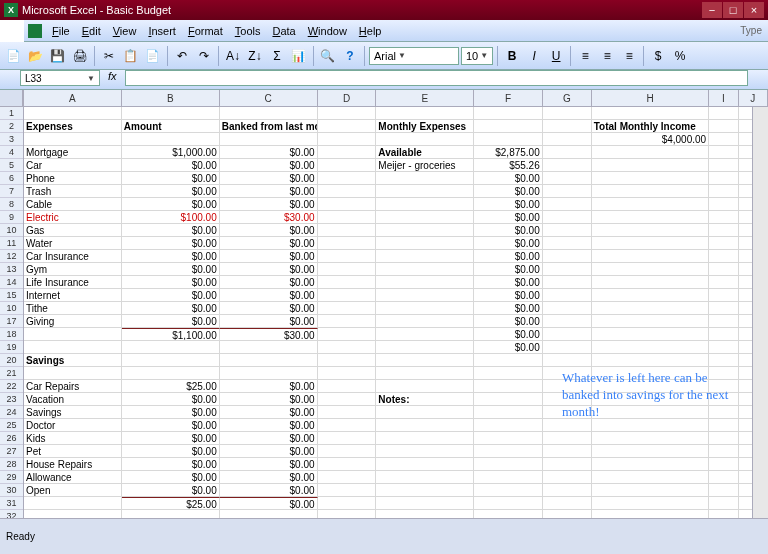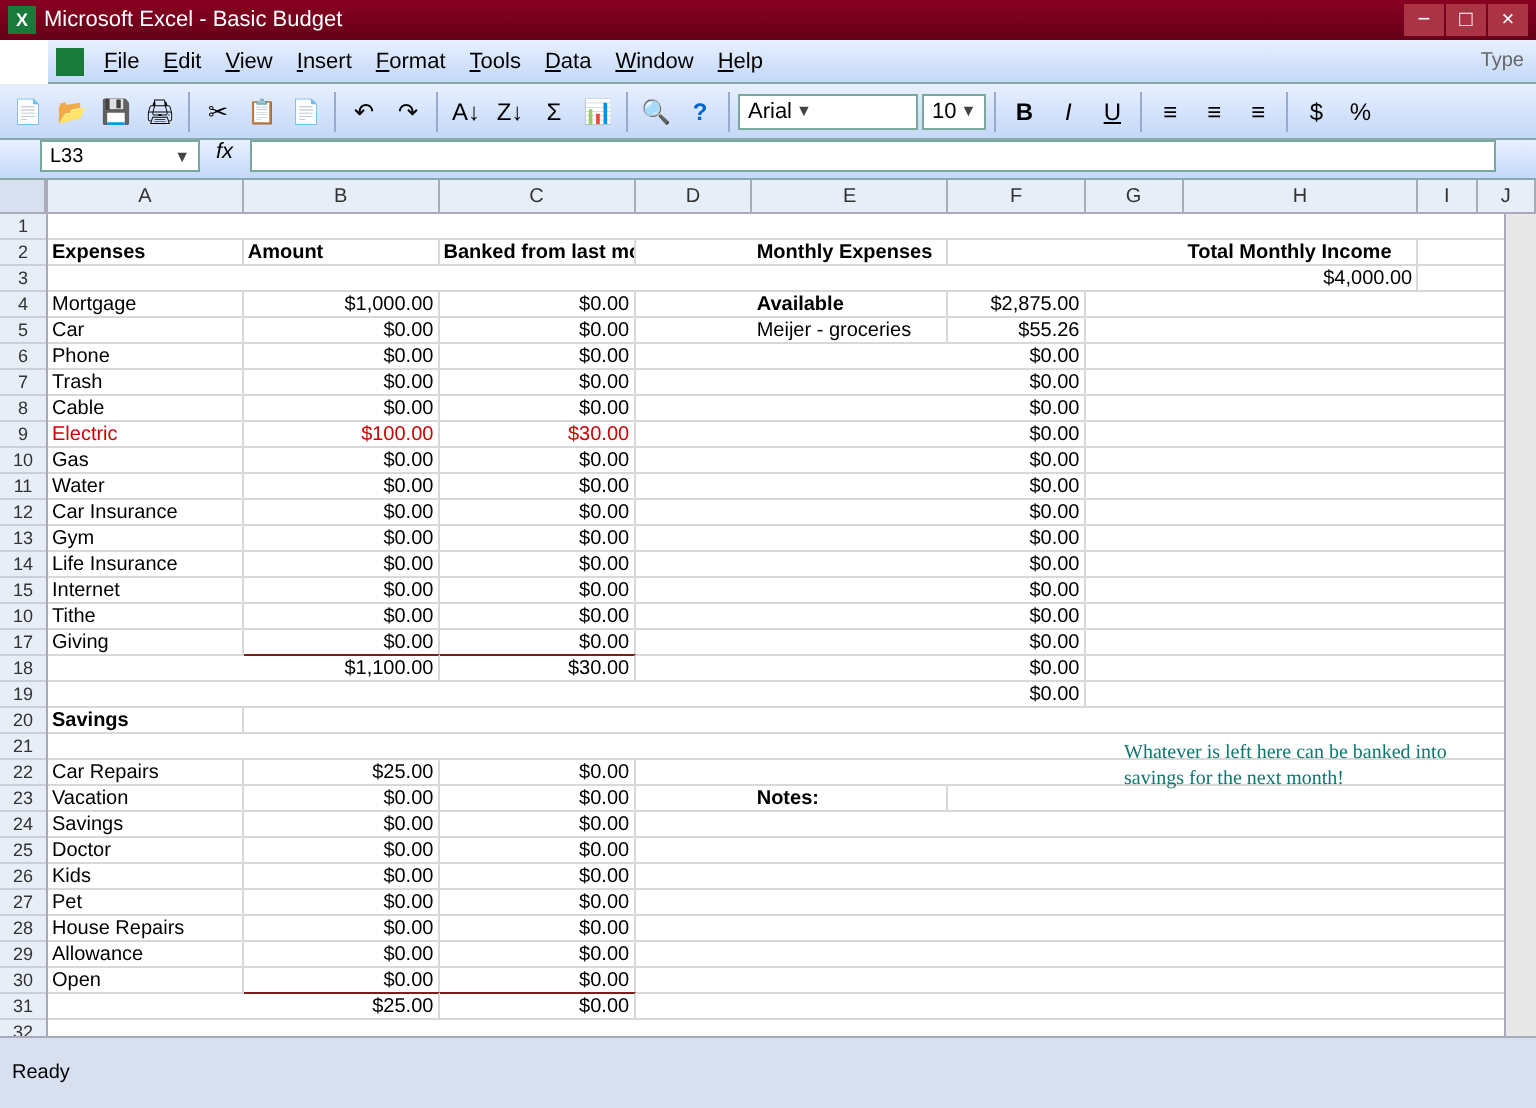--- a/index.html
+++ b/index.html
@@ -31,28 +31,28 @@
 .sheet-area { position: relative; height: 448px; overflow: hidden; display: flex; }
 .rowhdr-col { width: 24px; background: #e8eef8; border-right: 1px solid #aab; }
 .corner { height: 17px; background: #d8e0f0; border-bottom: 1px solid #aab; border-right: 1px solid #aab; }
 .rowhdr { height: 13px; border-bottom: 1px solid #ccd; text-align: center; font-size: 9px; line-height: 13px; color: #333; }
 
 .grid-wrap { flex: 1; overflow: hidden; }
 .colhdrs { display: flex; height: 17px; background: #e8eef8; border-bottom: 1px solid #aab; }
 .colhdr { border-right: 1px solid #aab; text-align: center; font-size: 10px; line-height: 17px; color: #333; }
 
 .cells { position: relative; }
-.row { display: flex; height: 13px; border-bottom: 1px solid #d8d8d8; align-items: center; }
+.row { display: flex; height: 13px; border-bottom: 1px solid #d8d8d8; }
 .cell { border-right: 1px solid #d8d8d8; font-size: 10px; line-height: 13px; padding: 0 2px; overflow: hidden; white-space: nowrap; }
 .bold { font-weight: bold; }
 .right { text-align: right; }
 .red { color: #c00; }
 .topline { border-top: 1px solid #7f1d1d; }
 
-.annotation { position: absolute; color: #0f766e; font-family: Georgia, serif; font-size: 10px; line-height: 1.3; pointer-events: none; }
+.annotation { position: absolute; color: #3b82f6; font-family: Georgia, serif; font-size: 13px; line-height: 1.3; pointer-events: none; }
 
 .bottom-tabs { position: absolute; bottom: 18px; left: 0; right: 0; height: 17px; background: #d8e0f0; display: flex; align-items: center; font-size: 10px; border-top: 1px solid #aab; }
 .tabnav { display: flex; margin-left: 2px; }
 .tabnav-btn { width: 16px; height: 14px; background: #e8eef8; border: 1px solid #999; display: flex; align-items: center; justify-content: center; font-size: 8px; }
 .sheet-tab { background: #fff; border: 1px solid #999; border-bottom: none; padding: 1px 18px; margin-left: 2px; font-weight: bold; }
 .hscroll { flex: 1; margin: 0 20px 0 40px; height: 14px; background: #e8e8e8; border: 1px solid #999; position: relative; }
 .hscroll-thumb { position: absolute; left: 0; width: 60%; height: 100%; background: #ccd8ee; }
 
 .statusbar { position: absolute; bottom: 0; left: 0; right: 0; height: 36px; background: #d8e0f0; border-top: 1px solid #aab; display: flex; align-items: center; padding: 0 6px; font-size: 10px; }
 

